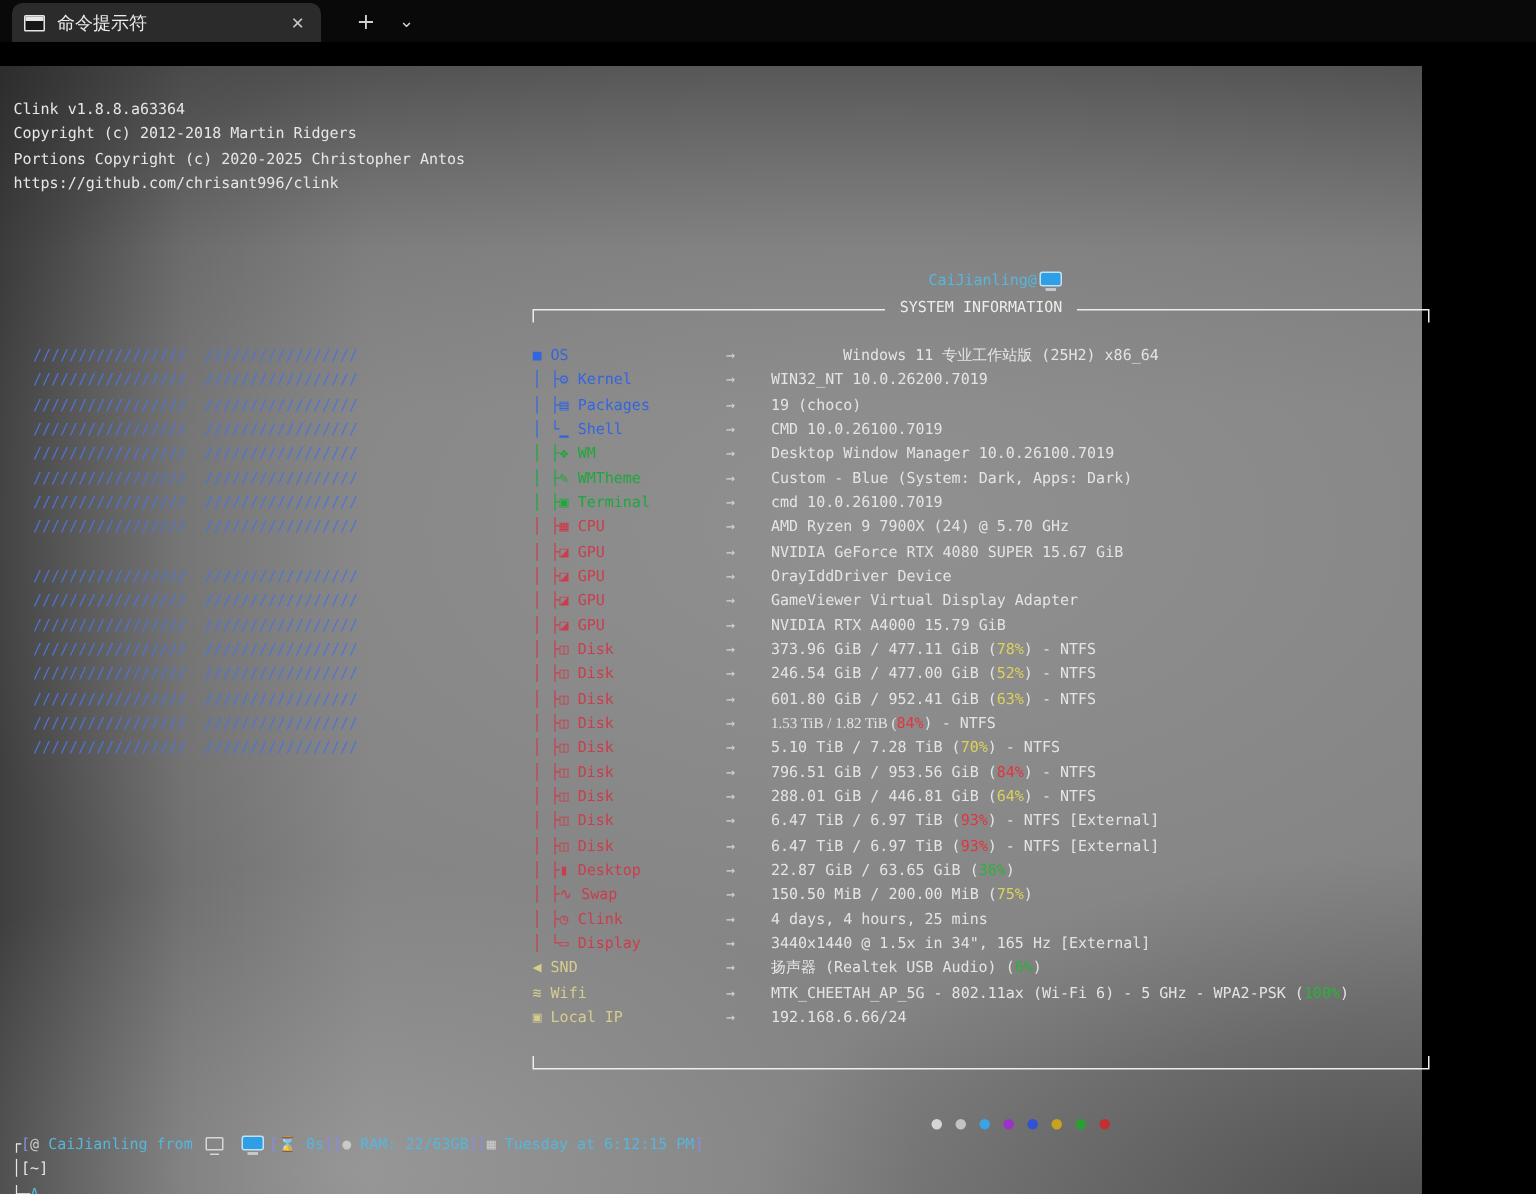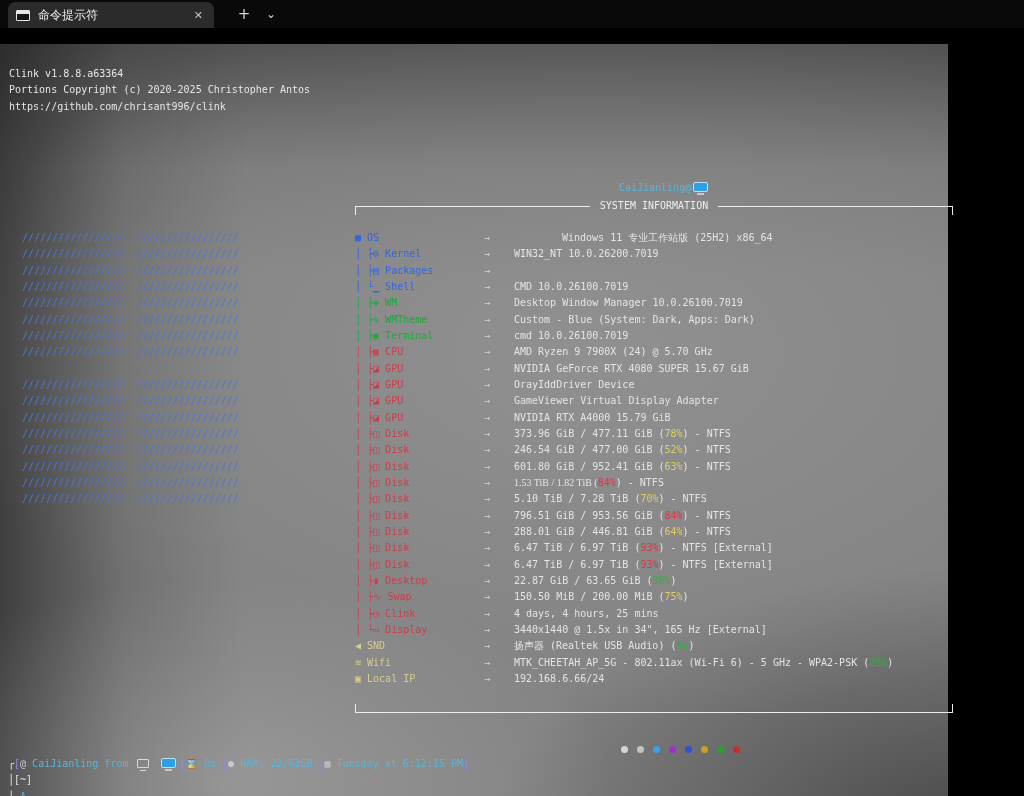--- a/index.html
+++ b/index.html
@@ -75,20 +75,21 @@
     <span class="tab-close">✕</span>
   </div>
   <div class="newtab-btn">+</div>
   <div class="dropdown-btn">⌄</div>
 </div>
 
 <div class="terminal mono">
 
   <div class="clink">
     <div class="line">Clink v1.8.8.a63364</div>
+    <div class="line">Copyright (c) 2012-2018 Martin Ridgers</div>
     <div class="line">Portions Copyright (c) 2020-2025 Christopher Antos</div>
     <div class="line">https://github.com/chrisant996/clink</div>
   </div>
 
   <div class="user-header line">
     <span>CaiJianling@</span><span class="icon-pc"></span>
   </div>
 
   <div class="boxline top">
     <span class="stub"></span>
@@ -114,21 +115,21 @@
       <div class="line" style="color: rgb(79, 116, 210);">/////////////////  /////////////////</div>
       <div class="line" style="color: rgb(79, 116, 210);">/////////////////  /////////////////</div>
       <div class="line" style="color: rgb(79, 116, 210);">/////////////////  /////////////////</div>
       <div class="line" style="color: rgb(79, 116, 210);">/////////////////  /////////////////</div>
       <div class="line" style="color: rgb(79, 116, 210);">/////////////////  /////////////////</div>
     </div>
 
   <div class="sysinfo">
       <div class="trow"><span class="lbl" style="color: rgb(52, 101, 224);"><span></span><span>■</span><span> OS</span></span><span class="arrow">→</span><span class="val"><span style="color: rgb(228, 228, 228); margin-left: 48px;">Windows 11 专业工作站版 (25H2) x86_64</span></span></div>
       <div class="trow"><span class="lbl" style="color: rgb(52, 101, 224);"><span>│ ├</span><span>⚙</span><span> Kernel</span></span><span class="arrow">→</span><span class="val"><span style="color: rgb(228, 228, 228);">WIN32_NT 10.0.26200.7019</span></span></div>
-      <div class="trow"><span class="lbl" style="color: rgb(52, 101, 224);"><span>│ ├</span><span>▤</span><span> Packages</span></span><span class="arrow">→</span></div>
+      <div class="trow"><span class="lbl" style="color: rgb(52, 101, 224);"><span>│ ├</span><span>▤</span><span> Packages</span></span><span class="arrow">→</span><span class="val"><span style="color: rgb(228, 228, 228);">19 (choco)</span></span></div>
       <div class="trow"><span class="lbl" style="color: rgb(52, 101, 224);"><span>│ └</span><span>▁</span><span> Shell</span></span><span class="arrow">→</span><span class="val"><span style="color: rgb(228, 228, 228);">CMD 10.0.26100.7019</span></span></div>
       <div class="trow"><span class="lbl" style="color: rgb(30, 168, 60);"><span>│ ├</span><span>❖</span><span> WM</span></span><span class="arrow">→</span><span class="val"><span style="color: rgb(228, 228, 228);">Desktop Window Manager 10.0.26100.7019</span></span></div>
       <div class="trow"><span class="lbl" style="color: rgb(30, 168, 60);"><span>│ ├</span><span>✎</span><span> WMTheme</span></span><span class="arrow">→</span><span class="val"><span style="color: rgb(228, 228, 228);">Custom - Blue (System: Dark, Apps: Dark)</span></span></div>
       <div class="trow"><span class="lbl" style="color: rgb(30, 168, 60);"><span>│ ├</span><span>▣</span><span> Terminal</span></span><span class="arrow">→</span><span class="val"><span style="color: rgb(228, 228, 228);">cmd 10.0.26100.7019</span></span></div>
       <div class="trow"><span class="lbl" style="color: rgb(203, 61, 77);"><span>│ ├</span><span>▦</span><span> CPU</span></span><span class="arrow">→</span><span class="val"><span style="color: rgb(228, 228, 228);">AMD Ryzen 9 7900X (24) @ 5.70 GHz</span></span></div>
       <div class="trow"><span class="lbl" style="color: rgb(203, 61, 77);"><span>│ ├</span><span>◪</span><span> GPU</span></span><span class="arrow">→</span><span class="val"><span style="color: rgb(228, 228, 228);">NVIDIA GeForce RTX 4080 SUPER 15.67 GiB</span></span></div>
       <div class="trow"><span class="lbl" style="color: rgb(203, 61, 77);"><span>│ ├</span><span>◪</span><span> GPU</span></span><span class="arrow">→</span><span class="val"><span style="color: rgb(228, 228, 228);">OrayIddDriver Device</span></span></div>
       <div class="trow"><span class="lbl" style="color: rgb(203, 61, 77);"><span>│ ├</span><span>◪</span><span> GPU</span></span><span class="arrow">→</span><span class="val"><span style="color: rgb(228, 228, 228);">GameViewer Virtual Display Adapter</span></span></div>
       <div class="trow"><span class="lbl" style="color: rgb(203, 61, 77);"><span>│ ├</span><span>◪</span><span> GPU</span></span><span class="arrow">→</span><span class="val"><span style="color: rgb(228, 228, 228);">NVIDIA RTX A4000 15.79 GiB</span></span></div>
       <div class="trow"><span class="lbl" style="color: rgb(203, 61, 77);"><span>│ ├</span><span>◫</span><span> Disk</span></span><span class="arrow">→</span><span class="val"><span style="color: rgb(228, 228, 228);">373.96 GiB / 477.11 GiB (</span><span style="color: rgb(221, 208, 94);">78%</span><span style="color: rgb(228, 228, 228);">) - NTFS</span></span></div>
@@ -138,21 +139,21 @@
       <div class="trow"><span class="lbl" style="color: rgb(203, 61, 77);"><span>│ ├</span><span>◫</span><span> Disk</span></span><span class="arrow">→</span><span class="val"><span style="color: rgb(228, 228, 228);">5.10 TiB / 7.28 TiB (</span><span style="color: rgb(221, 208, 94);">70%</span><span style="color: rgb(228, 228, 228);">) - NTFS</span></span></div>
       <div class="trow"><span class="lbl" style="color: rgb(203, 61, 77);"><span>│ ├</span><span>◫</span><span> Disk</span></span><span class="arrow">→</span><span class="val"><span style="color: rgb(228, 228, 228);">796.51 GiB / 953.56 GiB (</span><span style="color: rgb(226, 53, 63);">84%</span><span style="color: rgb(228, 228, 228);">) - NTFS</span></span></div>
       <div class="trow"><span class="lbl" style="color: rgb(203, 61, 77);"><span>│ ├</span><span>◫</span><span> Disk</span></span><span class="arrow">→</span><span class="val"><span style="color: rgb(228, 228, 228);">288.01 GiB / 446.81 GiB (</span><span style="color: rgb(221, 208, 94);">64%</span><span style="color: rgb(228, 228, 228);">) - NTFS</span></span></div>
       <div class="trow"><span class="lbl" style="color: rgb(203, 61, 77);"><span>│ ├</span><span>◫</span><span> Disk</span></span><span class="arrow">→</span><span class="val"><span style="color: rgb(228, 228, 228);">6.47 TiB / 6.97 TiB (</span><span style="color: rgb(226, 53, 63);">93%</span><span style="color: rgb(228, 228, 228);">) - NTFS [External]</span></span></div>
       <div class="trow"><span class="lbl" style="color: rgb(203, 61, 77);"><span>│ ├</span><span>◫</span><span> Disk</span></span><span class="arrow">→</span><span class="val"><span style="color: rgb(228, 228, 228);">6.47 TiB / 6.97 TiB (</span><span style="color: rgb(226, 53, 63);">93%</span><span style="color: rgb(228, 228, 228);">) - NTFS [External]</span></span></div>
       <div class="trow"><span class="lbl" style="color: rgb(203, 61, 77);"><span>│ ├</span><span>▮</span><span> Desktop</span></span><span class="arrow">→</span><span class="val"><span style="color: rgb(228, 228, 228);">22.87 GiB / 63.65 GiB (</span><span style="color: rgb(43, 178, 58);">36%</span><span style="color: rgb(228, 228, 228);">)</span></span></div>
       <div class="trow"><span class="lbl" style="color: rgb(203, 61, 77);"><span>│ ├</span><span>∿</span><span> Swap</span></span><span class="arrow">→</span><span class="val"><span style="color: rgb(228, 228, 228);">150.50 MiB / 200.00 MiB (</span><span style="color: rgb(221, 208, 94);">75%</span><span style="color: rgb(228, 228, 228);">)</span></span></div>
       <div class="trow"><span class="lbl" style="color: rgb(203, 61, 77);"><span>│ ├</span><span>◷</span><span> Clink</span></span><span class="arrow">→</span><span class="val"><span style="color: rgb(228, 228, 228);">4 days, 4 hours, 25 mins</span></span></div>
       <div class="trow"><span class="lbl" style="color: rgb(203, 61, 77);"><span>│ └</span><span>▭</span><span> Display</span></span><span class="arrow">→</span><span class="val"><span style="color: rgb(228, 228, 228);">3440x1440 @ 1.5x in 34", 165 Hz [External]</span></span></div>
       <div class="trow"><span class="lbl" style="color: rgb(213, 205, 142);"><span></span><span>◀</span><span> SND</span></span><span class="arrow">→</span><span class="val"><span style="color: rgb(228, 228, 228);">扬声器 (Realtek USB Audio) (</span><span style="color: rgb(43, 178, 58);">6%</span><span style="color: rgb(228, 228, 228);">)</span></span></div>
-      <div class="trow"><span class="lbl" style="color: rgb(213, 205, 142);"><span></span><span>≋</span><span> Wifi</span></span><span class="arrow">→</span><span class="val"><span style="color: rgb(228, 228, 228);">MTK_CHEETAH_AP_5G - 802.11ax (Wi-Fi 6) - 5 GHz - WPA2-PSK (</span><span style="color: rgb(43, 178, 58);">28%</span><span style="color: rgb(228, 228, 228);">)</span></span></div>
+      <div class="trow"><span class="lbl" style="color: rgb(213, 205, 142);"><span></span><span>≋</span><span> Wifi</span></span><span class="arrow">→</span><span class="val"><span style="color: rgb(228, 228, 228);">MTK_CHEETAH_AP_5G - 802.11ax (Wi-Fi 6) - 5 GHz - WPA2-PSK (</span><span style="color: rgb(43, 178, 58);">100%</span><span style="color: rgb(228, 228, 228);">)</span></span></div>
       <div class="trow"><span class="lbl" style="color: rgb(213, 205, 142);"><span></span><span>▣</span><span> Local IP</span></span><span class="arrow">→</span><span class="val"><span style="color: rgb(228, 228, 228);">192.168.6.66/24</span></span></div>
     </div>
 
   <div class="boxline bottom">
     <span class="stub"></span>
       <span class="ln"></span>
       <span class="stub"></span>
   </div>
 
   <div class="palette">

